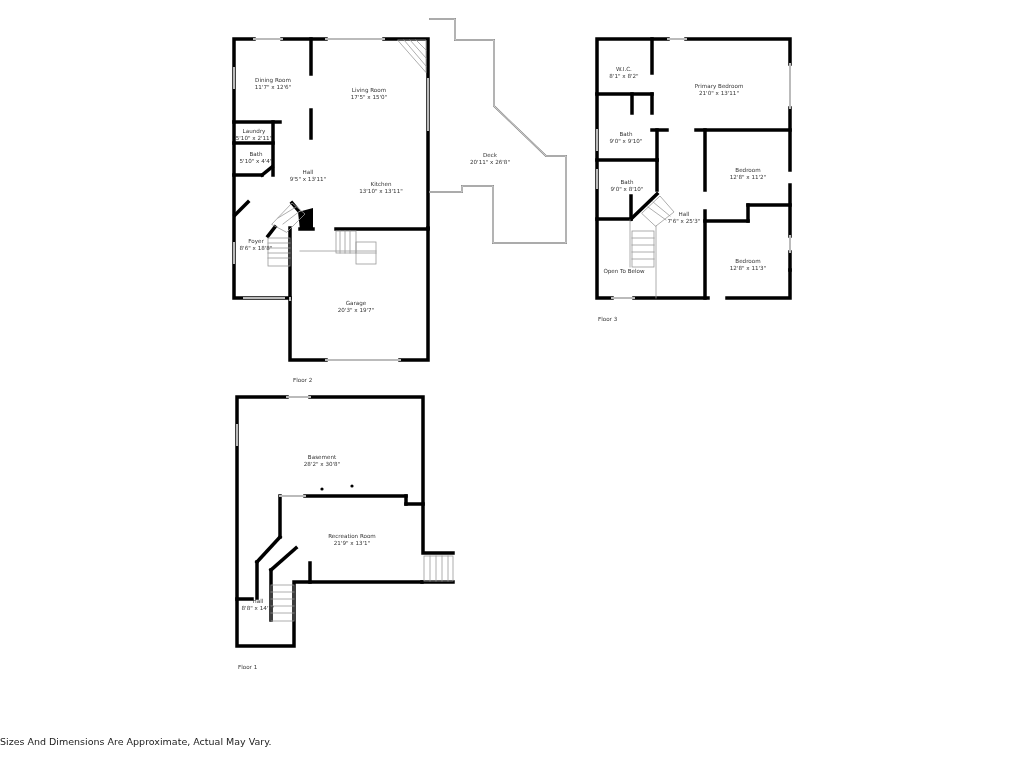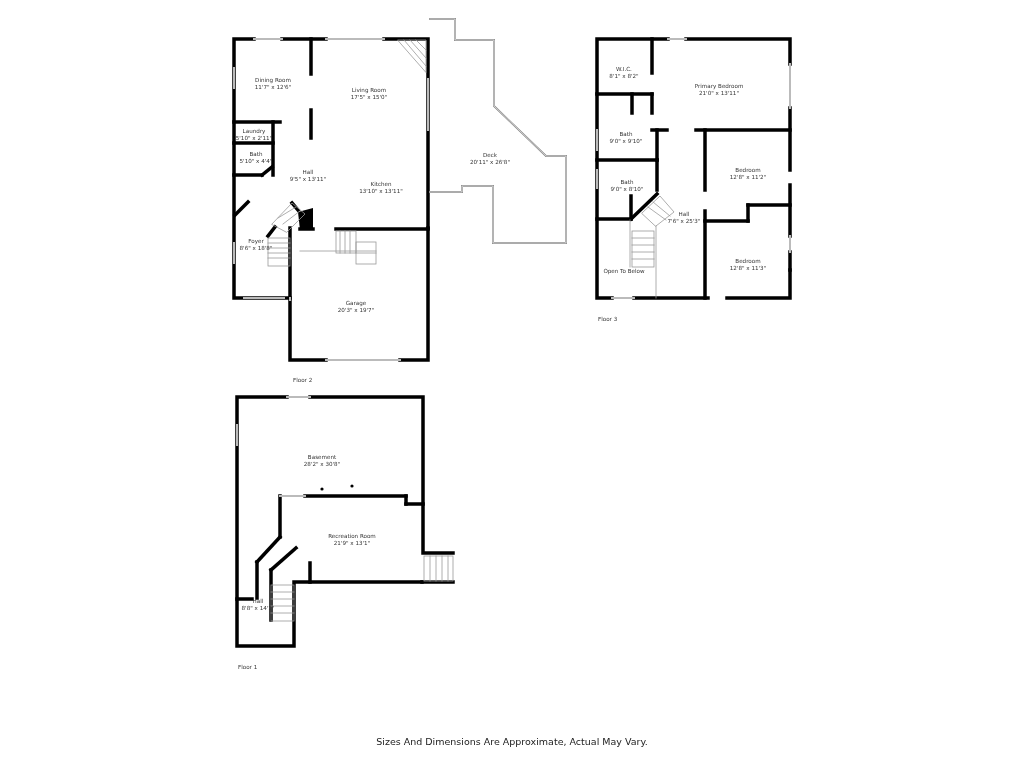--- a/index.html
+++ b/index.html
@@ -1,20 +1,20 @@
 <!DOCTYPE html>
 <html><head>
 <meta charset="utf-8">
 <style>
   html,body{margin:0;padding:0;background:#ffffff;}
   body{width:1024px;height:768px;position:relative;overflow:hidden;font-family:"DejaVu Sans","Liberation Sans",sans-serif;}
   svg.plan{position:absolute;left:0;top:0;width:1024px;height:768px;}
   .lbl{position:absolute;text-align:center;font-size:5.6px;line-height:7px;color:#333;white-space:nowrap;transform:translateX(-50%);}
   .floor{position:absolute;font-size:5.6px;color:#333;}
-  .disc{position:absolute;left:0;width:1024px;top:736px;text-align:center;font-size:9.5px;color:#222;font-family:"DejaVu Sans",sans-serif;}
+  .disc{position:absolute;left:0;width:1024px;top:736px;text-align:left;font-size:9.5px;color:#222;font-family:"DejaVu Sans",sans-serif;}
 </style>
 </head>
 <body>
 
 <svg class="plan" viewBox="0 0 1024 768">
   <g fill="none" stroke="#000" stroke-width="3.5" stroke-linecap="square">
 
     <g>
 
       <polyline points="254,39 234,39 234,298 290,298"></polyline>

